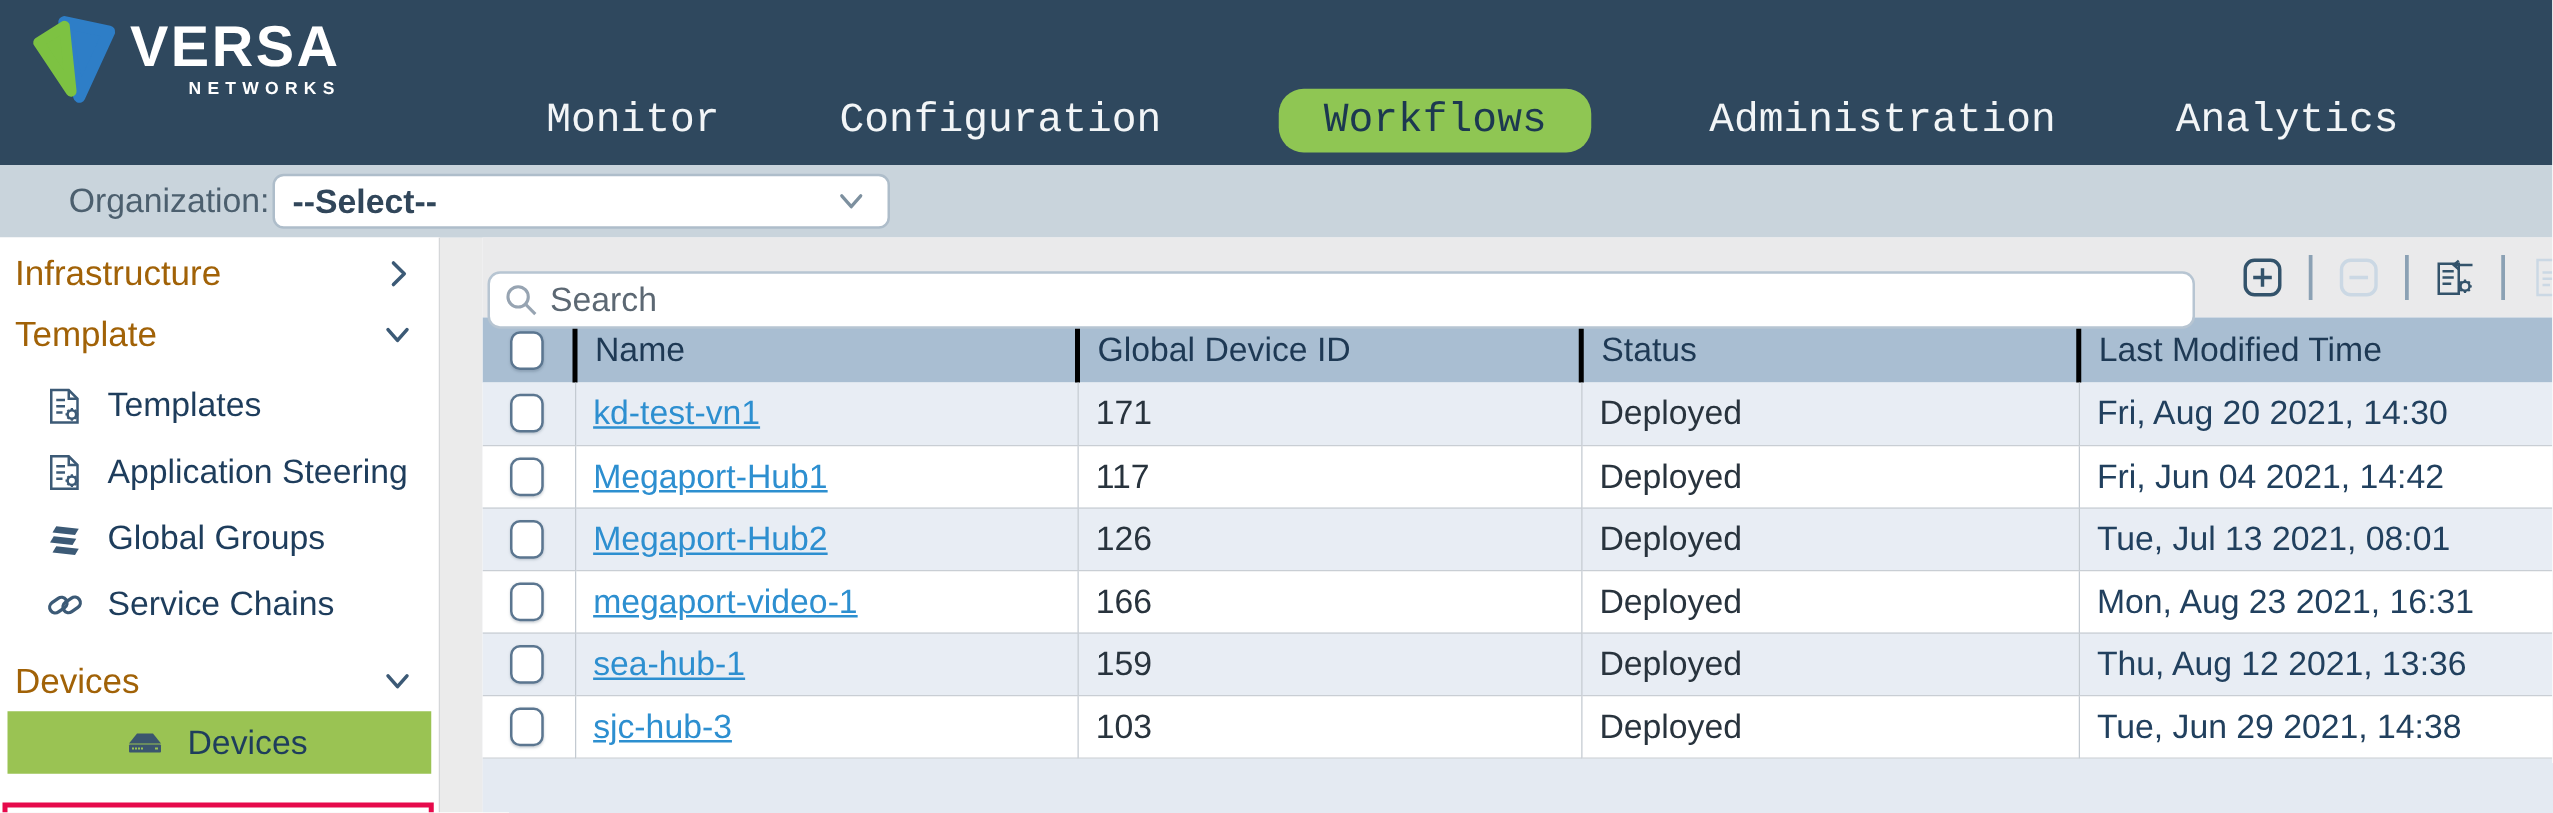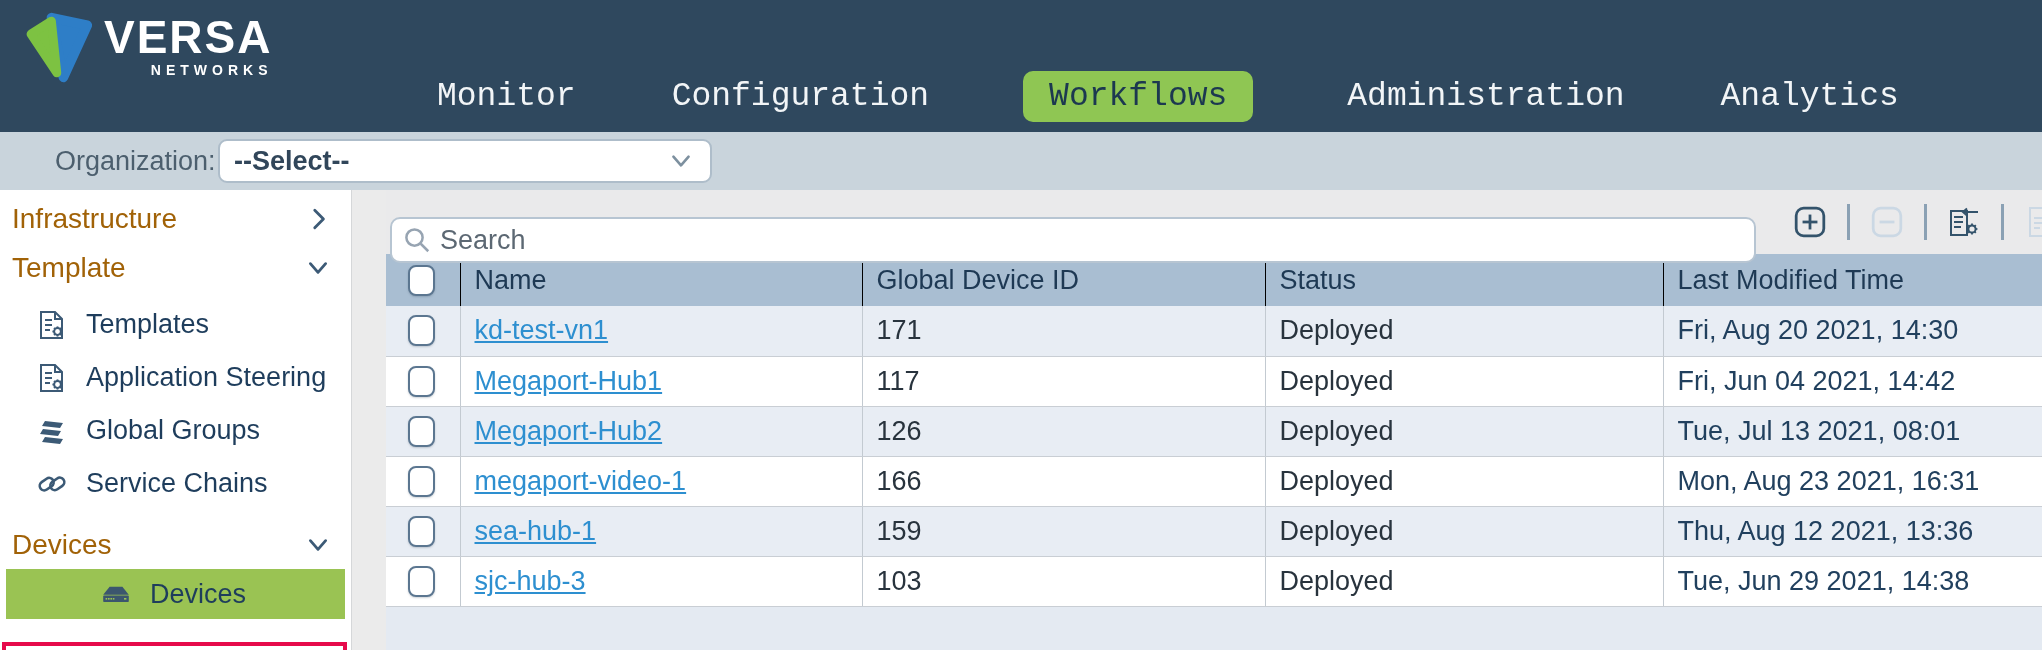--- a/index.html
+++ b/index.html
@@ -9,21 +9,21 @@
 
   
   .topbar { position:relative; width:100%; height:132px; background:#2f485e; }
   .brand { position:absolute; left:22px; top:8px; display:flex; align-items:flex-start; }
   .brand svg { width:72px; height:78px; }
   .brand-text { margin-left:10px; margin-top:6px; color:#fff; }
   .brand-word { font-size:46px; font-weight:bold; letter-spacing:2px; line-height:1; }
   .brand-sub { font-size:14px; font-weight:bold; letter-spacing:5px; text-align:right; margin-top:2px; }
   .nav { position:absolute; left:435px; bottom:10px; display:flex; align-items:center; gap:92px; }
   .tab { color:#f2f5f7; font-size:33px; cursor:pointer; padding:7px 2px; white-space:nowrap;font-family:Liberation Mono, monospace; }
-  .tab.active { background:#8fc653; color:#1c3850; border-radius:10px; padding:7px 26px; }
+  .tab.active { background:#8fc653; color:#1c3850; border-radius:20px; padding:7px 36px; }
 
   
   .orgbar { position:relative; width:100%; height:58px; background:#c9d4dc; }
   .org-label { position:absolute; left:55px; top:50%; transform:translateY(-50%); font-size:27px; color:#4c5f6e; }
   .org-select { position:absolute; left:218px; top:7px; width:494px; height:44px; background:#fff;
     border:2px solid #aebdca; border-radius:9px; display:flex; align-items:center; cursor:pointer; }
   .org-select-value { font-size:27px; color:#31465a; font-weight:bold; padding-left:14px; flex:1; }
   .org-select .chev { margin-right:16px; color:#7d909f; }
 
   
@@ -53,21 +53,21 @@
   .search-box input::placeholder { color:#5c6873; opacity:1; }
   .actions { position:absolute; right:-16px; top:0; height:64px; display:flex; align-items:center; gap:20px; }
   .act { width:34px; height:34px; color:#33536b; cursor:pointer; }
   .act.disabled { color:#cbd8e4; cursor:default; }
   .act svg { width:34px; height:34px; display:block; }
   .sep { width:3px; height:36px; background:#8ba1b4; }
 
   
   table { border-collapse:collapse; width:1656px; background:#fff; table-layout:fixed; }
   thead th { background:#a9bed2; height:52px; font-weight:normal; font-size:27px; color:#1e3954; text-align:left;
-    padding-left:14px; border-right:1px solid #000000; cursor:pointer; }
+    padding-left:14px; border-right:4px solid #000000; cursor:pointer; }
   thead th:last-child { border-right:none; }
   tbody td { height:50px; font-size:27px; color:#28333d; padding-left:14px; border-right:1px solid #c3cad1;
     border-bottom:1px solid #c9ced4; }
   tbody td:last-child { border-right:none; }
   tbody td.c-time { color:#21405e; }
   tbody tr:nth-of-type(odd) { background:#e8edf4; }
   tbody tr:nth-of-type(even) { background:#ffffff; }
   .cb { width:27px; height:31px; border:2.5px solid #5b7690; border-radius:8px; background:#fff; cursor:pointer;
     box-shadow:0 1px 2px rgba(60,80,100,.25); }
   th .cb { margin:0; }

